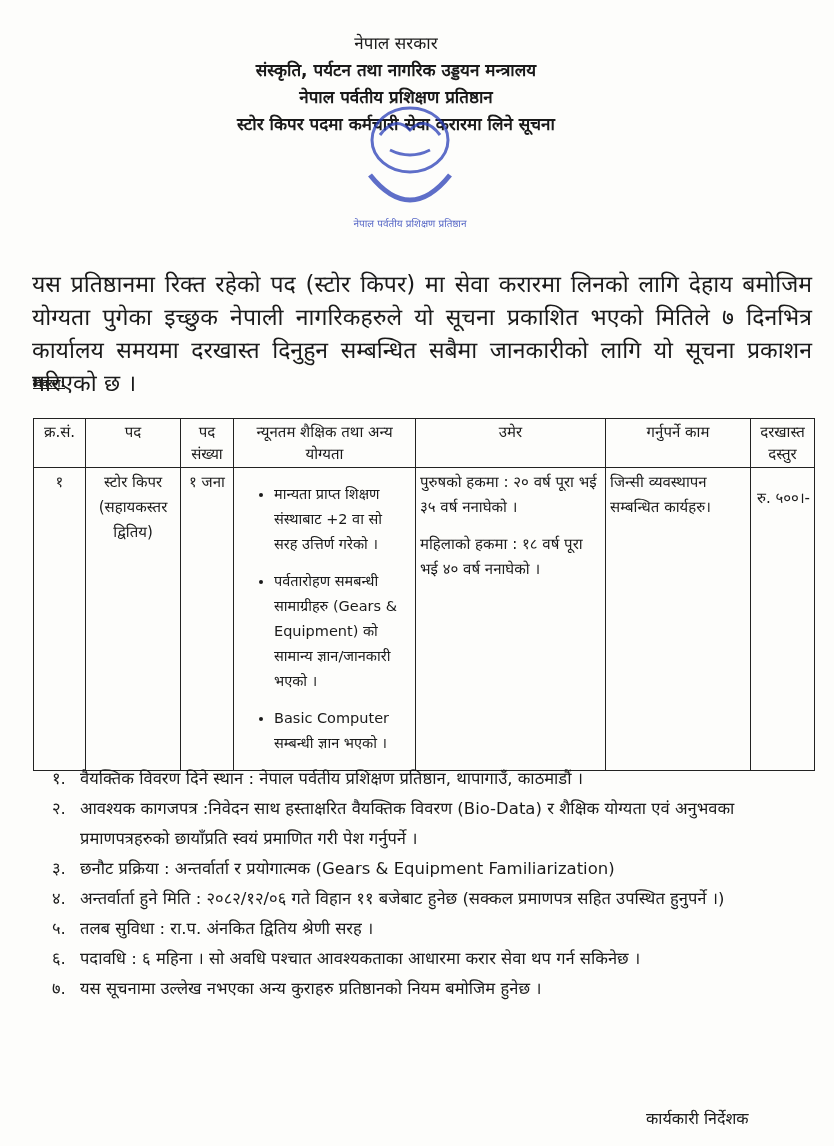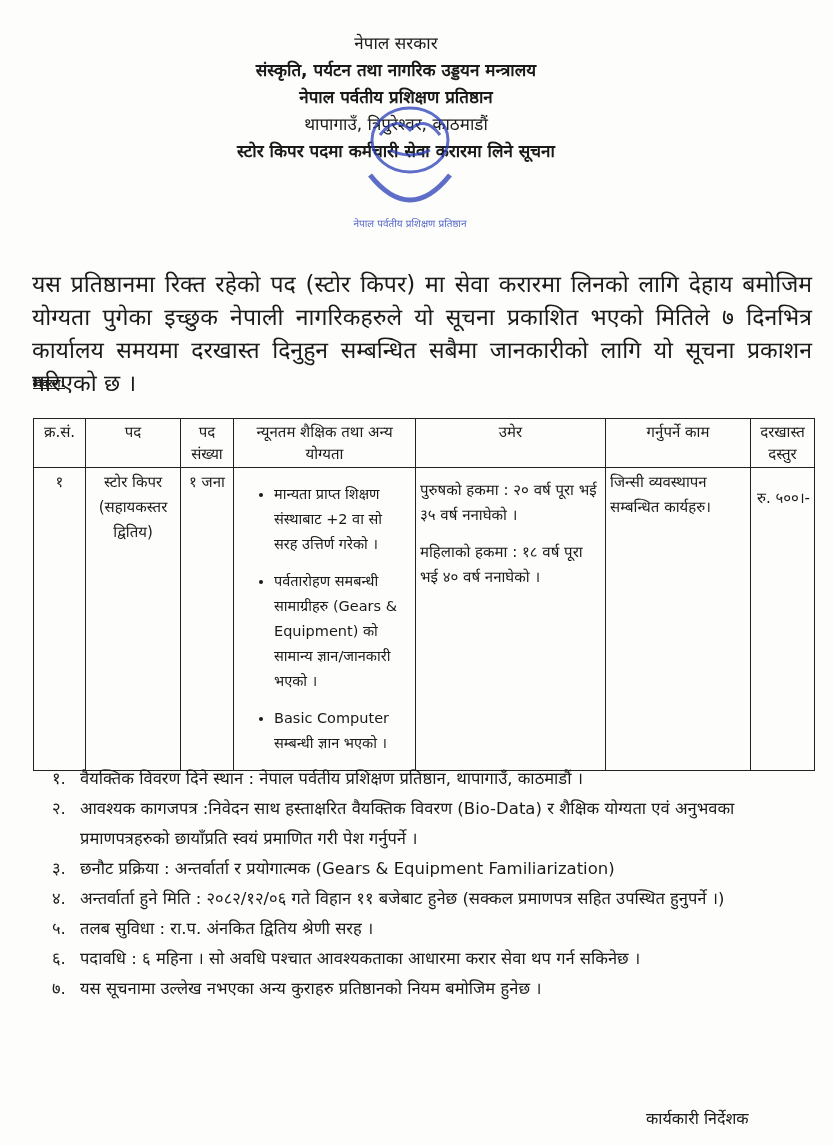--- a/index.html
+++ b/index.html
@@ -31,39 +31,38 @@
     font-size: 15px;
   }
   table.tbl th, table.tbl td {
     border: 1.5px solid #222; vertical-align: top; padding: 2px 4px;
   }
   table.tbl th { font-weight: normal; text-align: center; line-height: 22px; height: 42px; }
   table.tbl td { line-height: 25px; height: 268px; }
   td.c { text-align: center; }
   ul.q { margin: 0; padding-left: 24px; font-size: 14.5px; }
   ul.q li { margin: 12px; }
-  .age p { margin: 8px 0 12px 0; }
+  .age p { margin: 0 0 12px 0; }
   .fee { text-align: right; padding-top: 18px !important; }
   .points {
     position: absolute; left: 52px; top: 764px; width: 770px;
     font-size: 16.5px; line-height: 30px;
   }
   .points .pt { display: flex; }
   .points .num { width: 28px; flex: none; }
   .points .txt { flex: 1; }
   .signature { position: absolute; left: 646px; top: 1107px; font-size: 16px; }
 </style>
 </head>
 <body>
 
 <div class="header">
   <div class="ln">नेपाल सरकार</div>
   <div class="ln b">संस्कृति, पर्यटन तथा नागरिक उड्डयन मन्त्रालय</div>
   <div class="ln b">नेपाल पर्वतीय प्रशिक्षण प्रतिष्ठान</div>
-  <div class="ln">थापागाउँ, त्रिपुरेश्वर, काठमाडौं</div>
   <div class="ln b">स्टोर किपर पदमा कर्मचारी सेवा करारमा लिने सूचना</div>
 </div>
 
 <svg class="stamp" viewBox="0 0 120 140">
   <g fill="none" stroke="#2a3fb8" stroke-width="3" opacity="0.75">
     <ellipse cx="60" cy="45" rx="38" ry="32"></ellipse>
     <path d="M30 40 q15 -20 30 -5 q15 -15 30 5"></path>
     <path d="M40 55 q20 10 40 0"></path>
     <path d="M20 80 q40 50 80 0" stroke-width="5"></path>
   </g>

